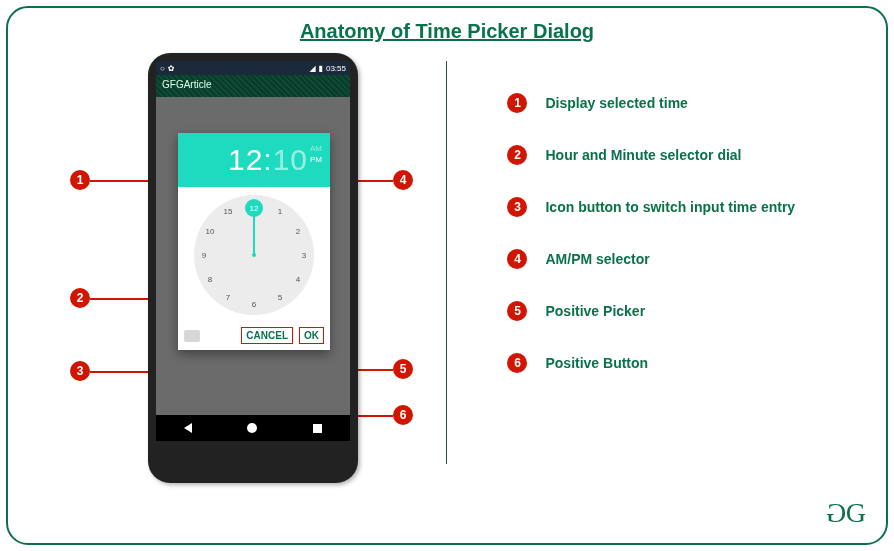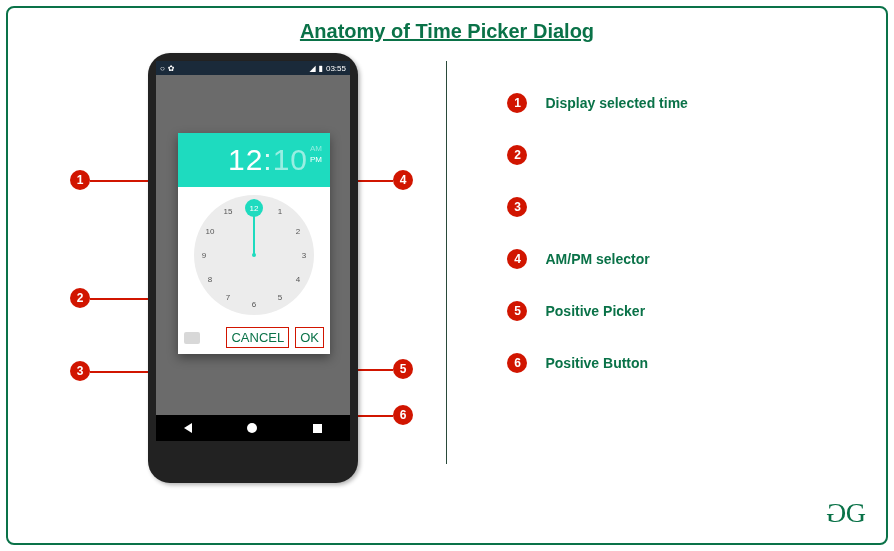--- a/index.html
+++ b/index.html
@@ -7,21 +7,21 @@
     font-family: Arial, sans-serif;
     background: #fff;
     width: 894px;
     height: 551px;
     position: relative;
   }
   .outer-frame {
     position: absolute;
     top: 6px; left: 6px; right: 6px; bottom: 6px;
     border: 2px solid #0a7248;
-    border-radius: 8px;
+    border-radius: 22px;
     padding: 12px 20px;
   }
   .title {
     text-align: center;
     color: #0a7248;
     font-weight: bold;
     text-decoration: underline;
     font-size: 20px;
     margin-bottom: 10px;
   }
@@ -203,23 +203,23 @@
     gap: 6px;
   }
   .keyboard-icon {
     width: 16px; height: 12px;
     background: #d8d8d8;
     border-radius: 2px;
     position: relative;
   }
   .spacer { flex: 1; }
   .dlg-btn {
-    font-size: 13px;
+    font-size: 10px;
     color: #0a7248;
-    font-weight: 400;
+    font-weight: 700;
     padding: 2px 4px;
   }
   .redbox { border: 1.5px solid #d11500; }
 
   .nav-bar {
     position: absolute;
     bottom: 0; left: 0; right: 0;
     height: 26px;
     background: #000;
     display: flex;
@@ -294,20 +294,23 @@
               <span>○</span>
               <span>✿</span>
             </div>
             <div style="display:flex;gap:3px;align-items:center">
               <span>◢</span>
               <span>▮</span>
               <span>03:55</span>
             </div>
           </div>
 
+          <div class="app-bar">
+            <span>GFGArticle</span>
+          </div>
 
           <div class="dialog">
             <div class="dialog-header">
               <div class="time-digits">
                 <span>12</span><span class="colon">:</span><span class="min">10</span>
               </div>
               <div class="ampm">
                 <div class="am">AM</div>
                 <div>PM</div>
               </div>
@@ -356,23 +359,25 @@
 
     <div class="divider"></div>
 
     <div class="right">
       <div class="legend-row">
         <div class="bubble">1</div>
         <div class="legend-text">Display selected time</div>
       </div>
       <div class="legend-row">
         <div class="bubble">2</div>
+        <div class="legend-text">Hour and Minute selector dial</div>
       </div>
       <div class="legend-row">
         <div class="bubble">3</div>
+        <div class="legend-text">Icon button to switch input time entry</div>
       </div>
       <div class="legend-row">
         <div class="bubble">4</div>
         <div class="legend-text">AM/PM selector</div>
       </div>
       <div class="legend-row">
         <div class="bubble">5</div>
         <div class="legend-text">Positive Picker</div>
       </div>
       <div class="legend-row">

